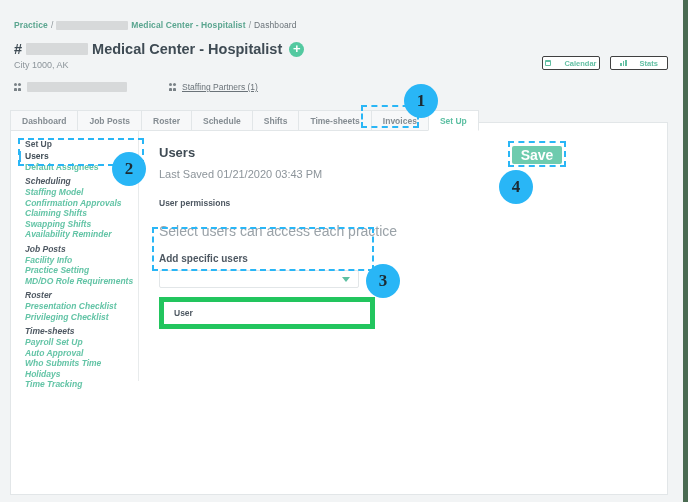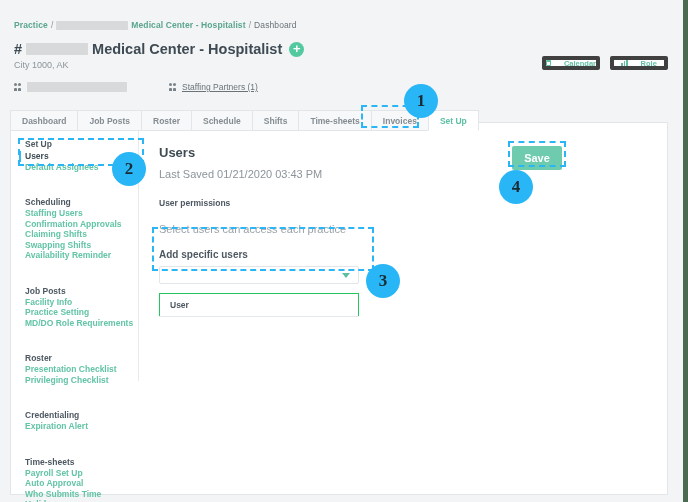--- a/index.html
+++ b/index.html
@@ -118,21 +118,21 @@
 
   
   .top-actions {
     position: absolute;
     top: 56px; right: 20px;
     display: flex; gap: 10px;
   }
   .tbtn {
     width: 58px; height: 14px;
     background: #fff;
-    border: 4px solid #404040;
+    border: 1px solid #404040;
     border-radius: 2px;
     font-size: 7.5px;
     font-weight: bold;
     color: #63bfa3;
     display: flex; align-items: center; justify-content: center;
     gap: 13px;
     cursor: pointer;
   }
   .cal-ico {
     width: 6px; height: 6px;
@@ -206,21 +206,21 @@
     line-height: 10.5px;
     cursor: pointer;
     white-space: nowrap;
   }
   .sb-link.active {
     color: #3f4b54;
     border-left: 2px solid #3ab6f0;
     margin-left: -6px;
     padding-left: 4px;
   }
-  .sb-group { margin-top: 25px; }
+  .sb-group { margin-top: 4px; font-style: italic; }
   .sb-group .sb-head { margin-bottom: 1px; }
 
   
   .main {
     flex: 1;
     padding: 22px 0 0 20px;
     position: relative;
   }
   .main h2 {
     font-size: 13px;
@@ -232,21 +232,21 @@
     color: #8c949a;
     margin-top: 8px;
   }
   .perm-head {
     font-size: 8.5px;
     font-weight: bold;
     color: #4e5862;
     margin-top: 18px;
   }
   .perm-desc {
-    font-size: 11px;
+    font-size: 14px;
     color: #9aa2a8;
     margin-top: 15px;
   }
   .field-label {
     font-size: 10px;
     font-weight: bold;
     color: #4e5862;
     margin-top: 14px;
   }
   .select-box {
@@ -265,44 +265,44 @@
     border-right: 4px solid transparent;
     border-top: 5px solid #5cbfa2;
   }
   .access-count {
     font-size: 8.5px;
     color: #8c949a;
     margin-top: 14px;
   }
 
   .utable {
-    width: 200px;
+    width: 216px;
     margin-top: 9px;
-    border: 1px solid #22c55e;
+    border: 5px solid #22c55e;
     border-collapse: collapse;
   }
   .utable th, .utable td {
     text-align: left;
     padding: 6px 10px;
     font-size: 8.5px;
     border-bottom: 1px solid #e6e9eb;
     white-space: nowrap;
   }
   .utable th { font-weight: bold; color: #4e5862; }
   .utable td { color: #8c949a; }
   .utable tr:last-child td { border-bottom: none; }
 
   
   .save-btn {
     position: absolute;
     left: 512px; top: 146px;
-    width: 50px; height: 24px;
+    width: 50px; height: 18px;
     background: #6ecbae;
     color: #fff;
-    font-size: 11px;
+    font-size: 14px;
     font-weight: bold;
     display: flex; align-items: center; justify-content: center;
     border-radius: 2px;
     cursor: pointer;
     z-index: 12;
   }
 
   
   .dash {
     position: absolute;
@@ -366,21 +366,21 @@
   <div class="tbtn">
     <span class="cal-ico"></span>
     <span>Calendar</span>
   </div>
   <div class="tbtn">
     <span class="bar-ico">
         <i></i>
         <i></i>
         <i></i>
       </span>
-    <span>Role</span>
+    <span>Stats</span>
   </div>
 </div>
 
 <div class="tabs">
   <div class="tab">Dashboard</div>
   <div class="tab">Job Posts</div>
   <div class="tab">Roster</div>
   <div class="tab">Schedule</div>
   <div class="tab">Shifts</div>
   <div class="tab">Time-sheets</div>
@@ -390,44 +390,40 @@
 
 <div class="card">
 
   <div class="sidebar">
     <div class="sb-head">Set Up</div>
     <div class="sb-link active">Users</div>
     <div class="sb-link">Default Assignees</div>
 
     <div class="sb-group">
       <div class="sb-head">Scheduling</div>
-      <div class="sb-link">Staffing Users</div>
+      <div class="sb-link">Staffing Model</div>
       <div class="sb-link">Confirmation Approvals</div>
       <div class="sb-link">Claiming Shifts</div>
       <div class="sb-link">Swapping Shifts</div>
       <div class="sb-link">Availability Reminder</div>
     </div>
 
     <div class="sb-group">
       <div class="sb-head">Job Posts</div>
       <div class="sb-link">Facility Info</div>
       <div class="sb-link">Practice Setting</div>
       <div class="sb-link">MD/DO Role Requirements</div>
     </div>
 
     <div class="sb-group">
       <div class="sb-head">Roster</div>
       <div class="sb-link">Presentation Checklist</div>
       <div class="sb-link">Privileging Checklist</div>
     </div>
 
-    <div class="sb-group">
-      <div class="sb-head">Credentialing</div>
-      <div class="sb-link">Expiration Alert</div>
-    </div>
 
     <div class="sb-group">
       <div class="sb-head">Time-sheets</div>
       <div class="sb-link">Payroll Set Up</div>
       <div class="sb-link">Auto Approval</div>
       <div class="sb-link">Who Submits Time</div>
       <div class="sb-link">Holidays</div>
       <div class="sb-link">Time Tracking</div>
     </div>
   </div>

